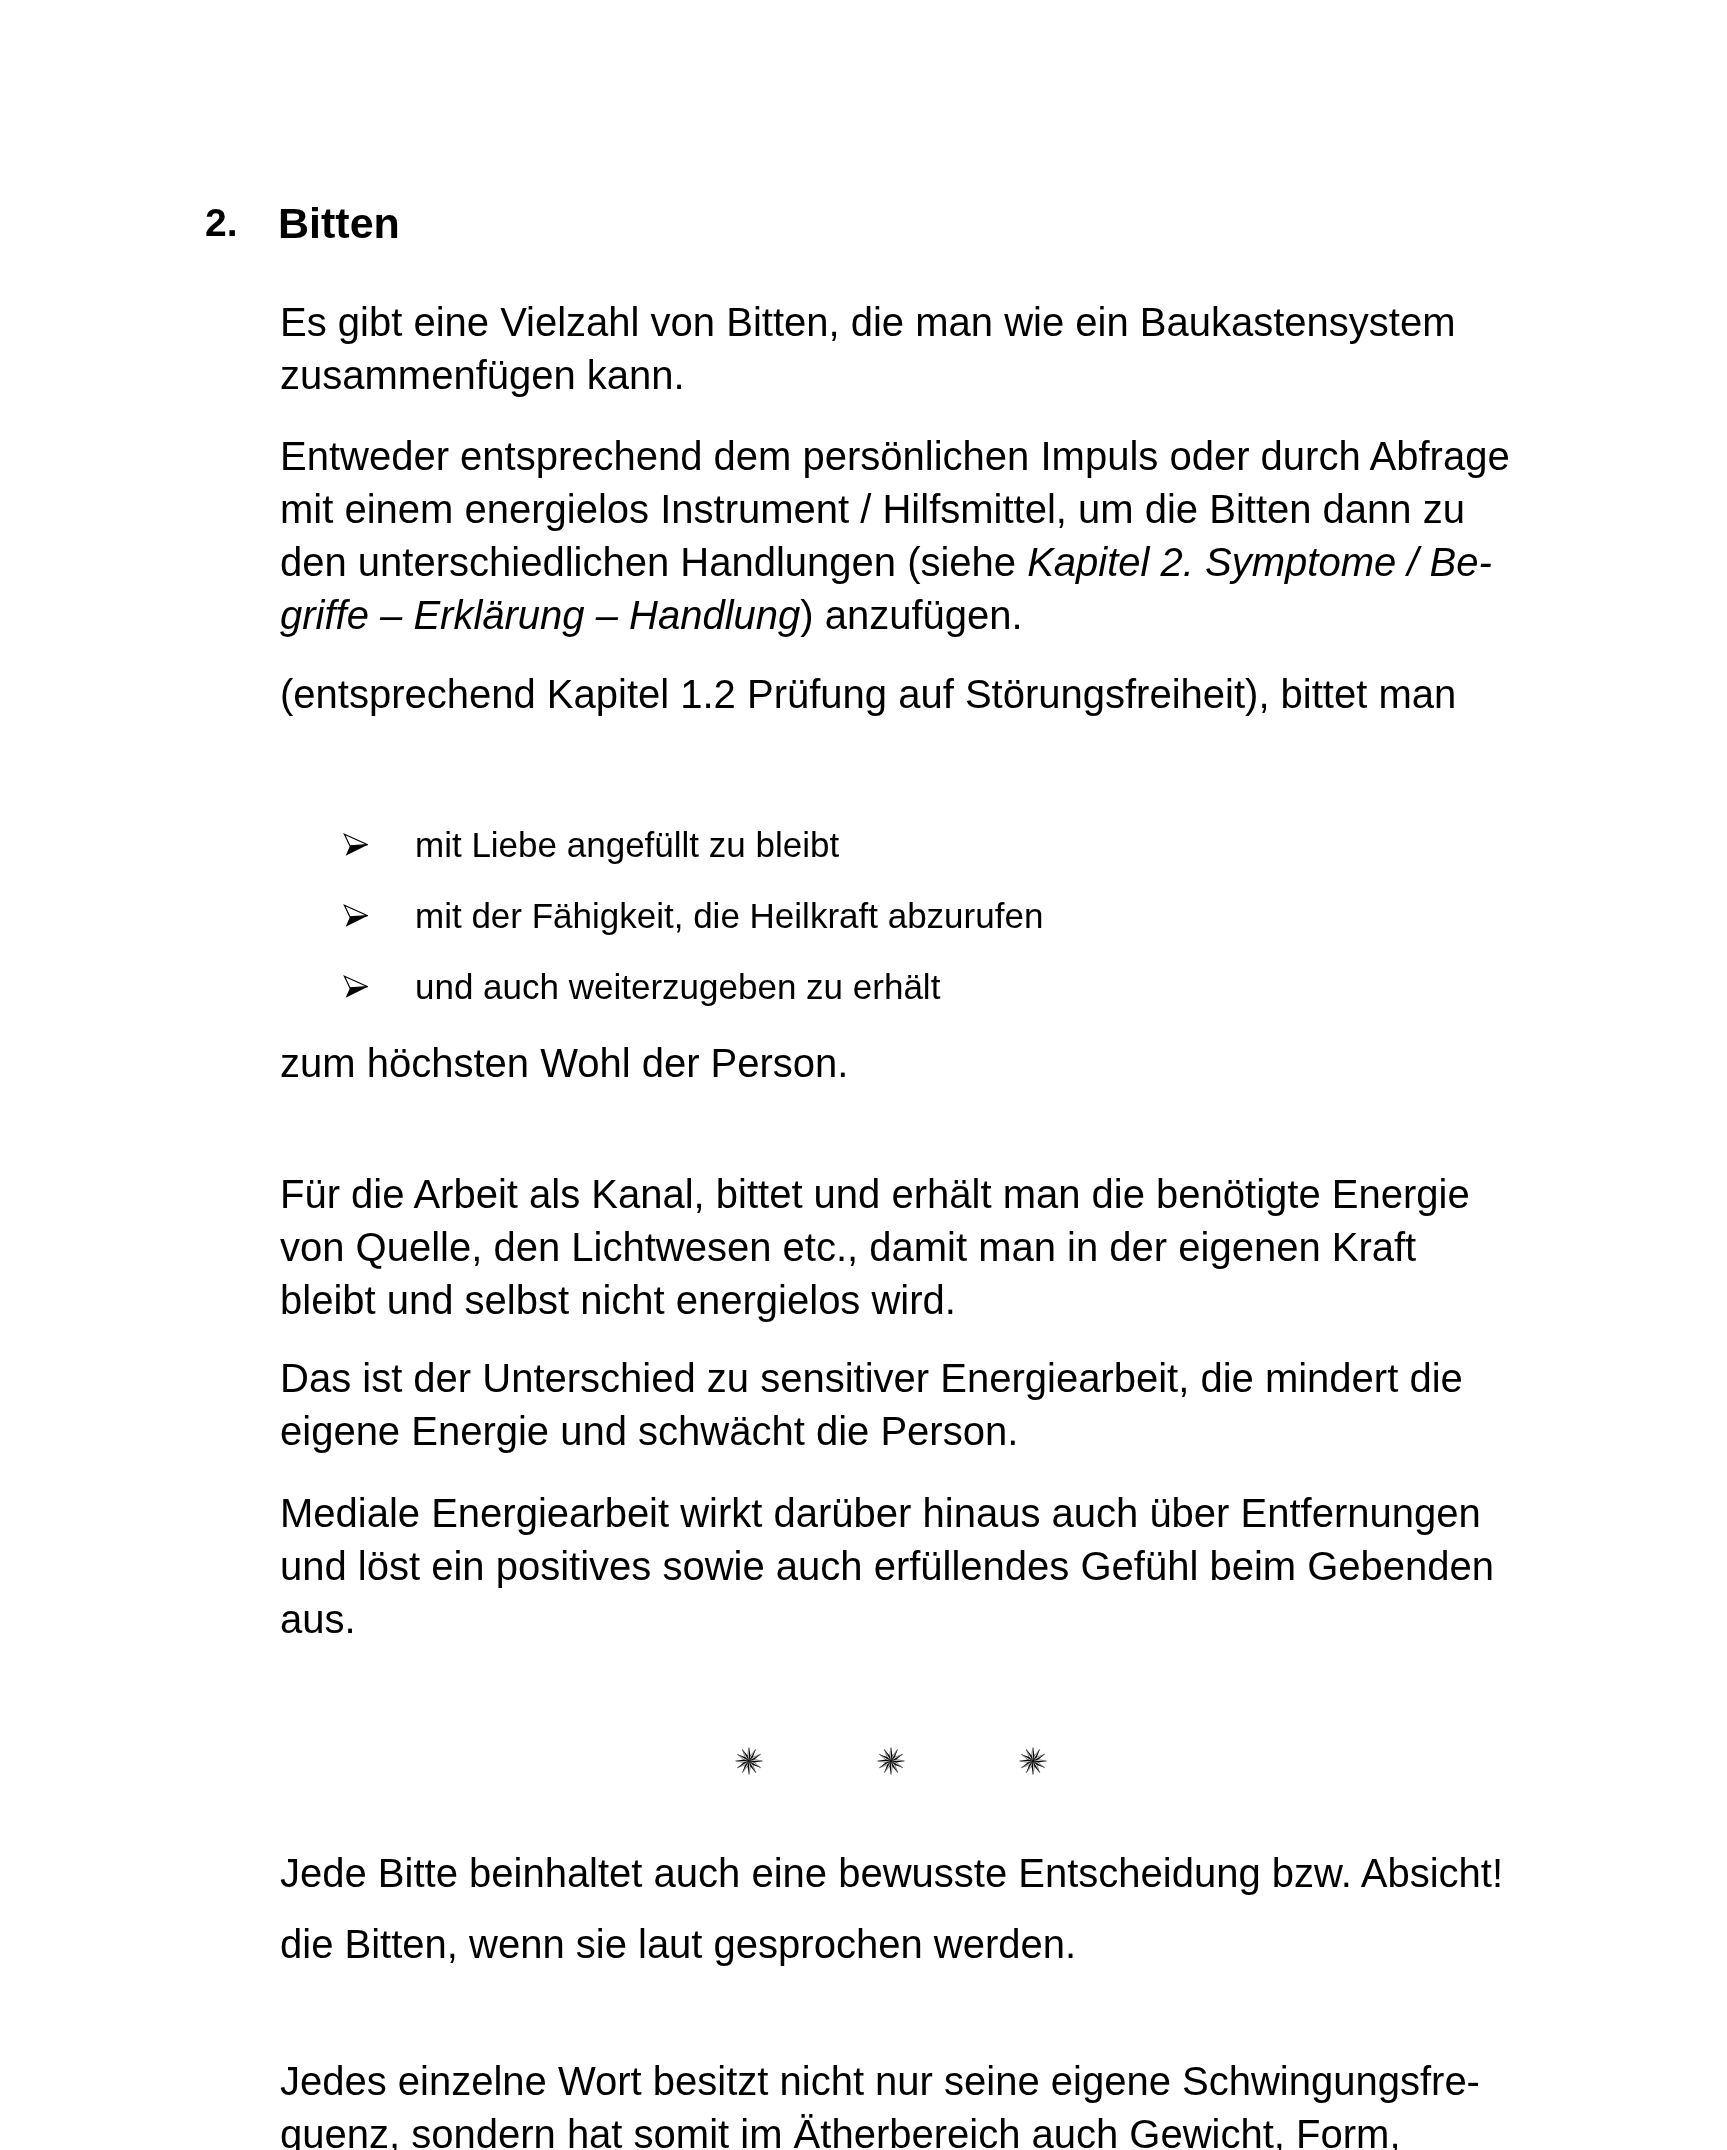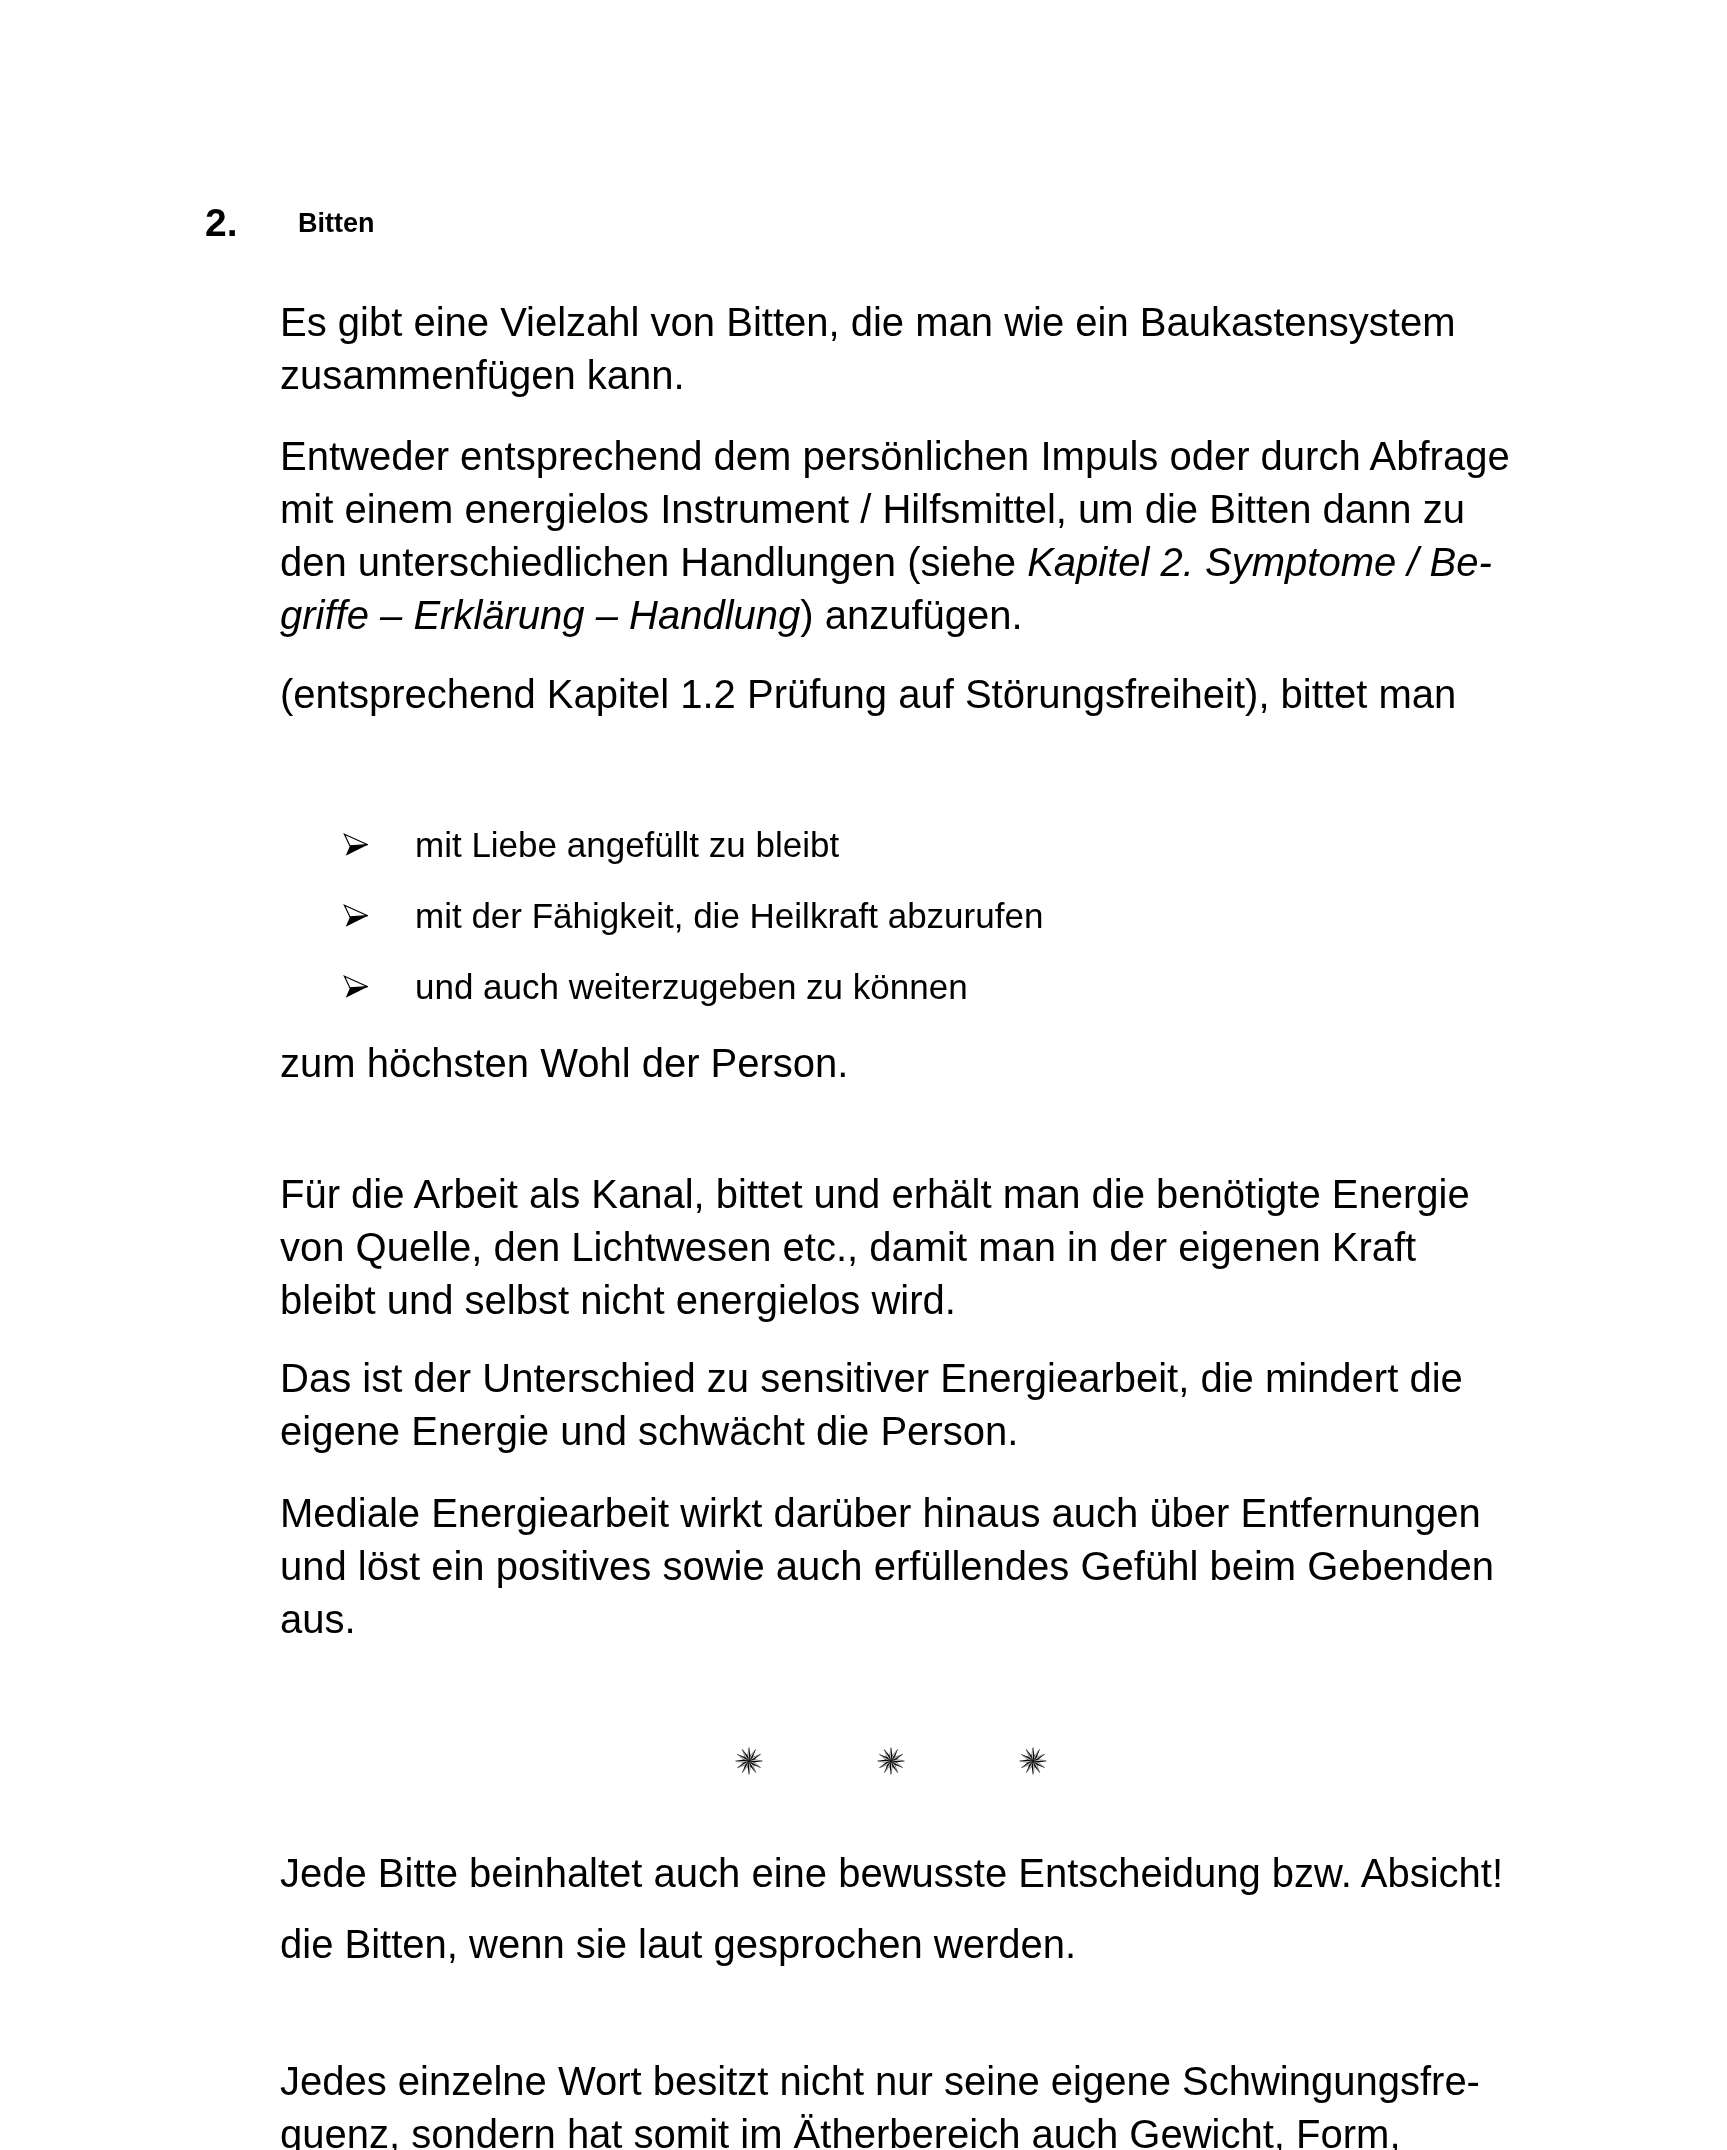--- a/index.html
+++ b/index.html
@@ -10,21 +10,21 @@
     color:#000000;
     font-family:"Liberation Sans", sans-serif;
     overflow:hidden;
   }
   .heading-num{
     position:absolute;left:205px;top:194px;
     font-size:39px;font-weight:bold;line-height:58px;white-space:nowrap;
   }
   .heading-txt{
     position:absolute;left:278px;top:194px;
-    font-size:27px;font-weight:bold;line-height:58px;white-space:nowrap;margin-left:20px;
+    font-size:43px;font-weight:bold;line-height:58px;white-space:nowrap;
   }
   .para{
     position:absolute;left:280px;width:1290px;
     font-size:40px;line-height:53px;
   }
   .tl{white-space:nowrap;}
   .it{font-style:italic;}
   .bullets{position:absolute;left:340px;width:1247px;font-size:35px;line-height:53px;}
   .bullet-item{display:flex;align-items:center;margin-bottom:18px;white-space:nowrap;}
   .bullet-item .arrow{flex:0 0 auto;width:31px;height:24px;margin-right:44px;}
@@ -107,21 +107,21 @@
     <div class="bullet-item">
       <svg class="arrow" viewBox="0 0 100 78">
           <use href="#arrowhead" xlink:href="#arrowhead"></use>
         </svg>
       <span>mit der Fähigkeit, die Heilkraft abzurufen</span>
     </div>
     <div class="bullet-item">
       <svg class="arrow" viewBox="0 0 100 78">
           <use href="#arrowhead" xlink:href="#arrowhead"></use>
         </svg>
-      <span>und auch weiterzugeben zu können</span>
+      <span>und auch weiterzugeben zu erhält</span>
     </div>
   </div>
 
   <div class="para" style="top:1037px">
     <div class="tl">zum höchsten Wohl der Person.</div>
   </div>
 
   <div class="para" style="top:1168px">
     <div class="tl">Für die Arbeit als Kanal, bittet und erhält man die benötigte Energie</div>
     <div class="tl">von Quelle, den Lichtwesen etc., damit man in der eigenen Kraft</div>

